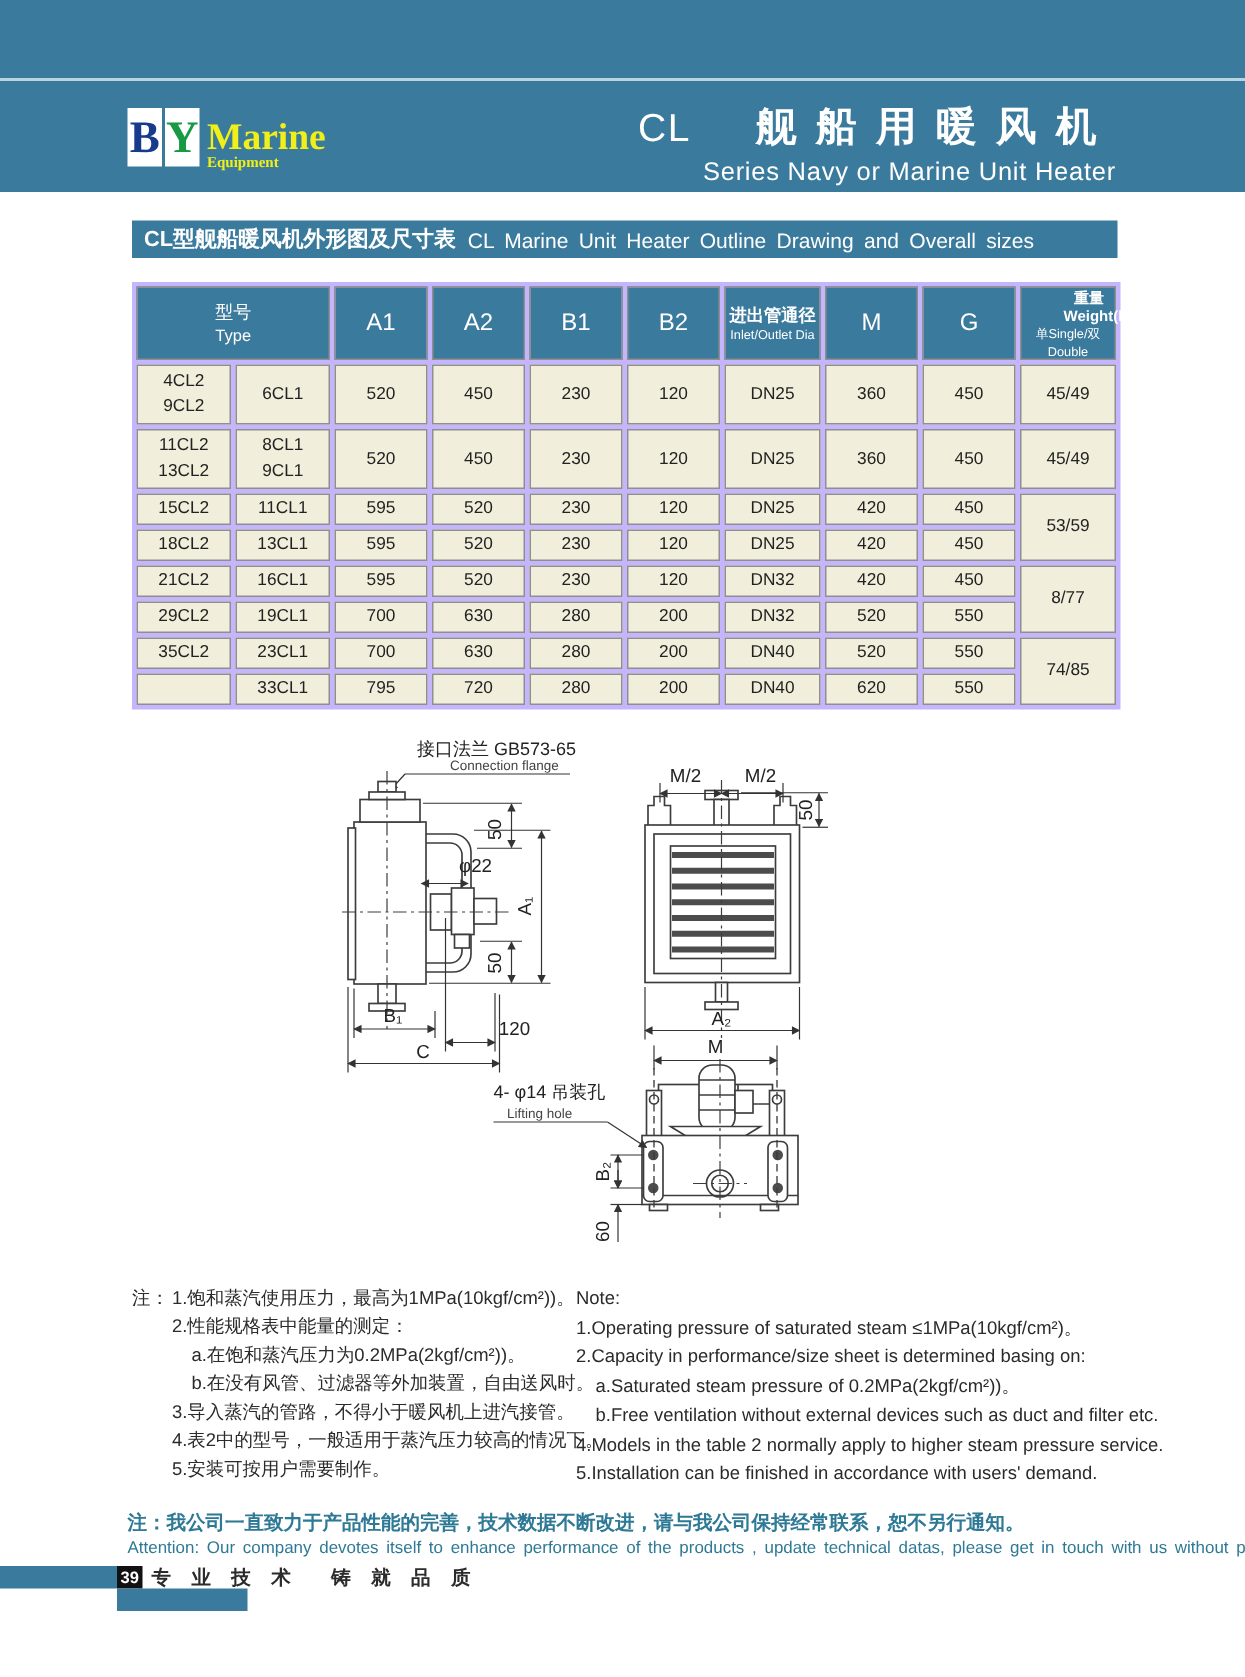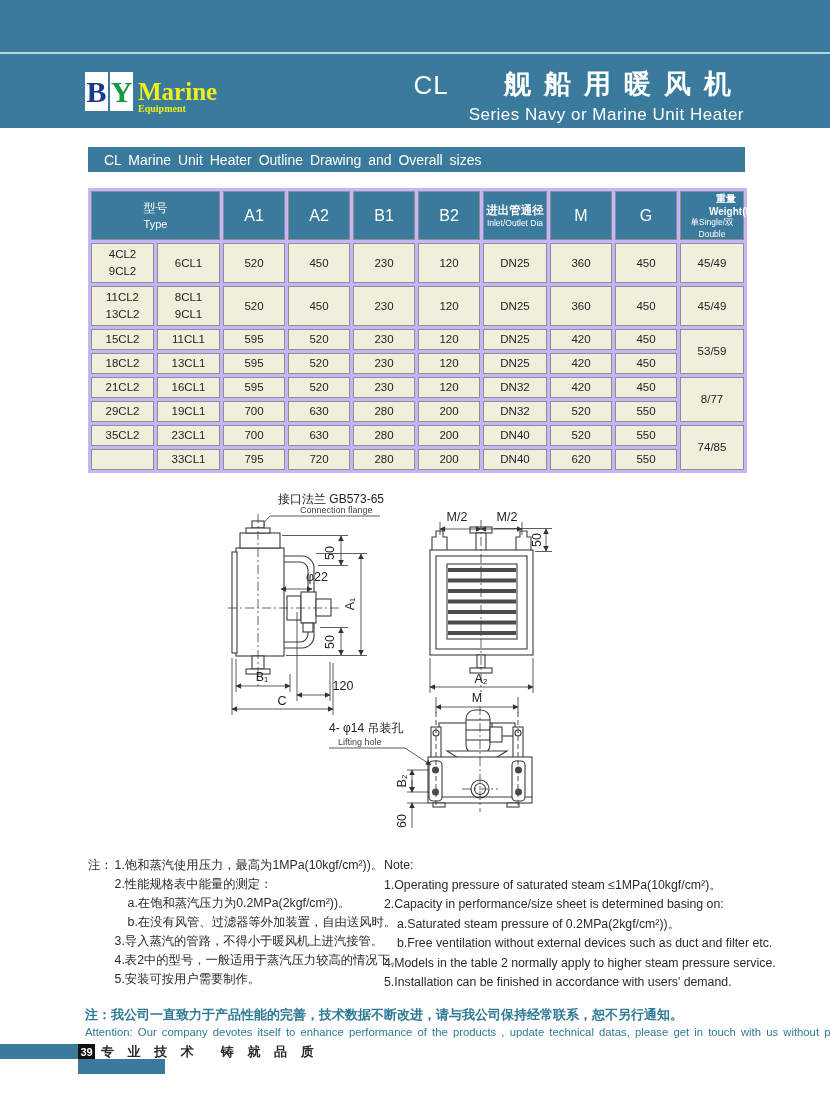--- a/index.html
+++ b/index.html
@@ -12,21 +12,21 @@
   .header-line{position:absolute;left:0;top:52px;width:830px;height:2px;background:#b9d4de;}
   .logo{position:absolute;left:85px;top:72px;display:flex;align-items:flex-start;}
   .logo-box{width:23px;height:39px;background:#fff;margin-right:2px;display:flex;align-items:center;justify-content:center;
     font-family:"Liberation Serif","DejaVu Serif",serif;font-weight:bold;font-size:30px;color:#173a8c;}
   .logo-box.y{color:#169a44;}
   .logo-words{margin-left:3px;line-height:1;}
   .logo-marine{font-family:"Liberation Serif","DejaVu Serif",serif;font-weight:bold;font-size:25px;color:#f0ef19;margin-top:7px;}
   .logo-equipment{font-family:"Liberation Serif","DejaVu Serif",serif;font-size:10px;color:#f0ef19;margin-top:0px;font-weight:bold;}
   .title-block{position:absolute;right:86px;top:66px;display:flex;align-items:flex-end;color:#fff;}
   .series-code{font-size:26px;margin:0 8px 24px 0;letter-spacing:1px;}
-  .title-col{text-align:right;margin-left:12px;}
+  .title-col{text-align:right;}
   .title-cn{font-size:27px;font-weight:bold;letter-spacing:13px;white-space:nowrap;}
   .title-en{font-size:17px;margin-top:3px;letter-spacing:.5px;}
   
   .section-bar{position:absolute;left:88px;top:147px;width:657px;height:25px;background:#3a7a9c;color:#fff;
     display:flex;align-items:center;padding-left:8px;box-sizing:border-box;white-space:nowrap;}
   .section-cn{font-size:14.5px;font-weight:bold;}
   .section-en{font-size:14px;margin-left:8px;word-spacing:3px;}
   
   .table-wrap{position:absolute;left:88px;top:188px;width:657px;}
   table.spec{width:657px;border-collapse:separate;border-spacing:3px;table-layout:fixed;background:#c4b5fd;}
@@ -90,20 +90,21 @@
   <div class="title-block">
     <span class="series-code">CL</span>
     <div class="title-col">
       <div class="title-cn">舰船用暖风机</div>
       <div class="title-en">Series Navy or Marine Unit Heater</div>
     </div>
   </div>
 </div>
 
 <div class="section-bar">
+  <span class="section-cn">CL型舰船暖风机外形图及尺寸表</span>
   <span class="section-en">CL Marine Unit Heater Outline Drawing and Overall sizes</span>
 </div>
 
 <div class="table-wrap">
   <table class="spec">
     <colgroup>
       <col style="width:63px">
         <col style="width:63px">
         <col style="width:62px">
         <col style="width:62px">

